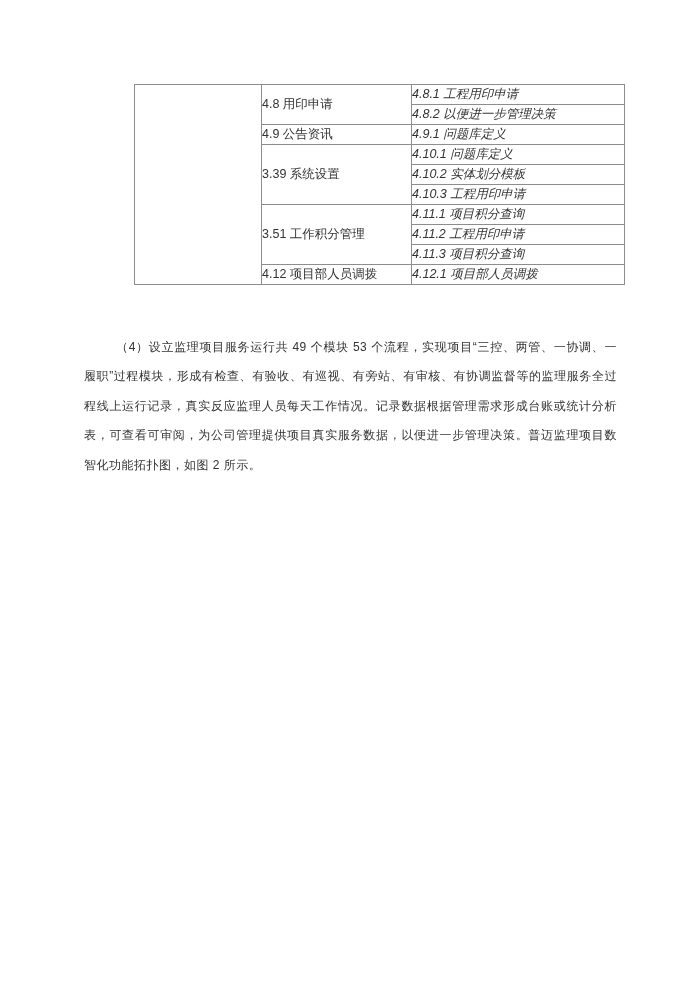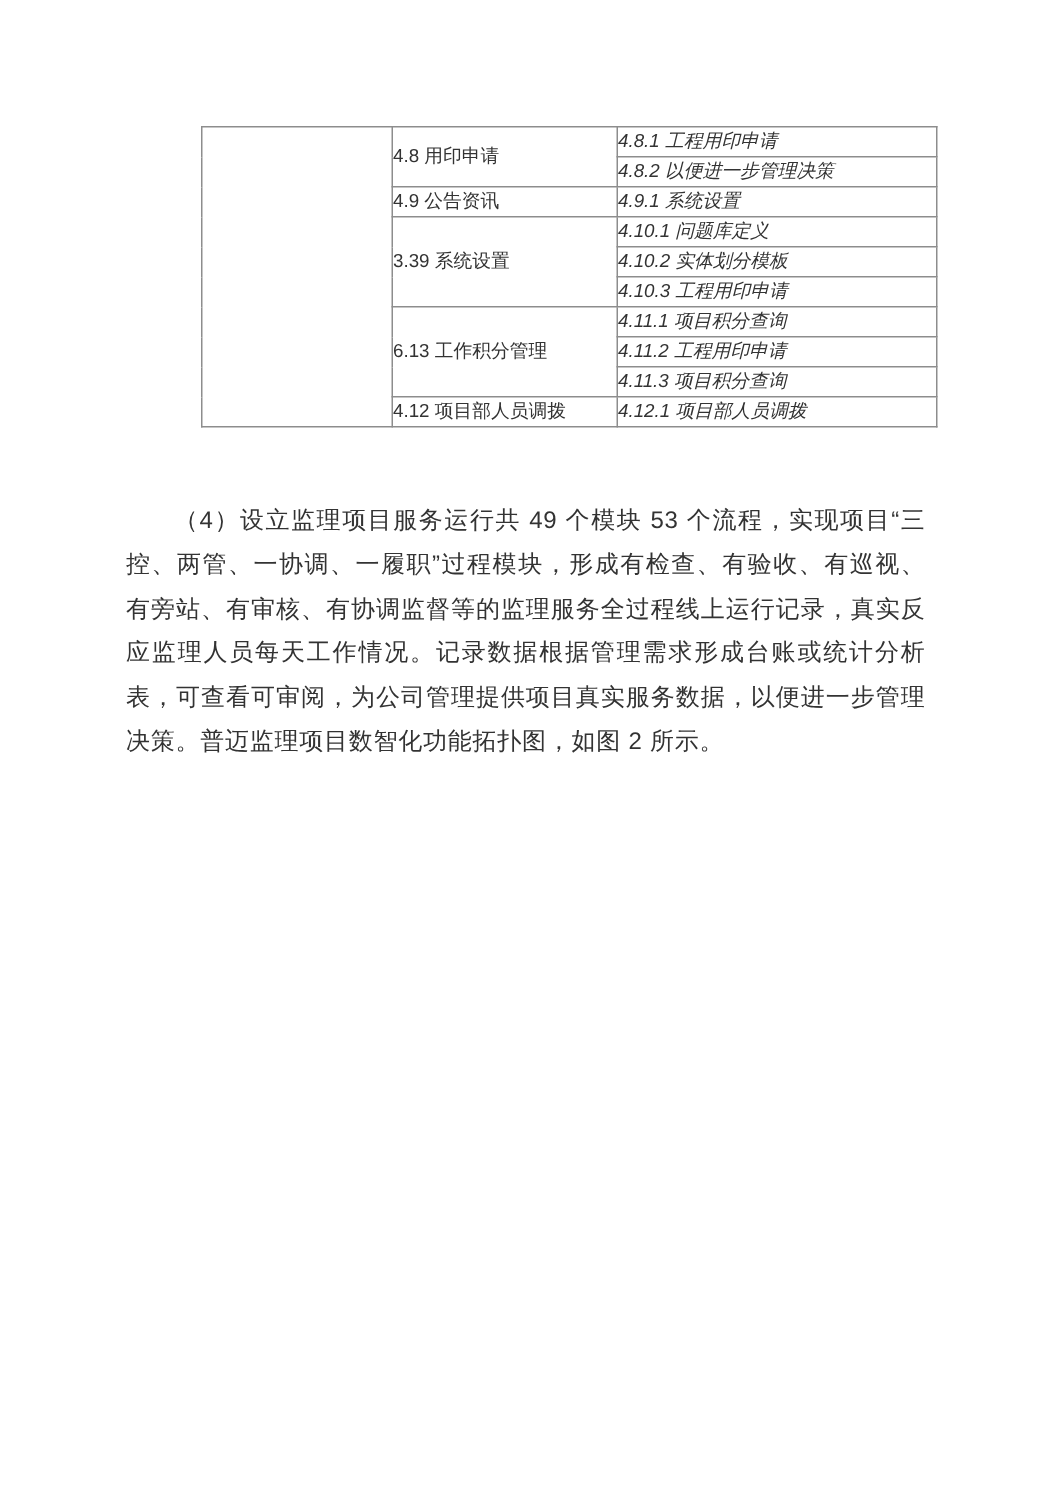--- a/index.html
+++ b/index.html
@@ -45,21 +45,21 @@
     overflow: hidden;
   }
   td.c1 { width: 126px; }
   td.c2 { width: 149px; padding-left: 6px; }
   td.c3 { width: 212px; padding-left: 30px; font-style: italic; }
   .body-paragraph {
     position: absolute;
     left: 84px;
     top: 333px;
     width: 533px;
-    font-size: 16px;
+    font-size: 12px;
     line-height: 29.4px;
     text-align: justify;
     text-indent: 32px;
     color: #333333;
     letter-spacing: 0.5px;
   }
 </style>
 </head>
 <body>
 
@@ -71,34 +71,34 @@
           <tr>
         <td class="c1" rowspan="10"></td>
         <td class="c2" rowspan="2">4.8 用印申请</td>
         <td class="c3">4.8.1 工程用印申请</td>
       </tr>
       <tr>
         <td class="c3">4.8.2 以便进一步管理决策</td>
       </tr>
       <tr>
         <td class="c2">4.9 公告资讯</td>
-        <td class="c3">4.9.1 系统设置</td>
+        <td class="c3">4.9.1 问题库定义</td>
       </tr>
       <tr>
         <td class="c2" rowspan="3">3.39 系统设置</td>
         <td class="c3">4.10.1 问题库定义</td>
       </tr>
       <tr>
         <td class="c3">4.10.2 实体划分模板</td>
       </tr>
       <tr>
         <td class="c3">4.10.3 工程用印申请</td>
       </tr>
       <tr>
-        <td class="c2" rowspan="3">6.13 工作积分管理</td>
+        <td class="c2" rowspan="3">3.51 工作积分管理</td>
         <td class="c3">4.11.1 项目积分查询</td>
       </tr>
       <tr>
         <td class="c3">4.11.2 工程用印申请</td>
       </tr>
       <tr>
         <td class="c3">4.11.3 项目积分查询</td>
       </tr>
       <tr>
         <td class="c2">4.12 项目部人员调拨</td>

